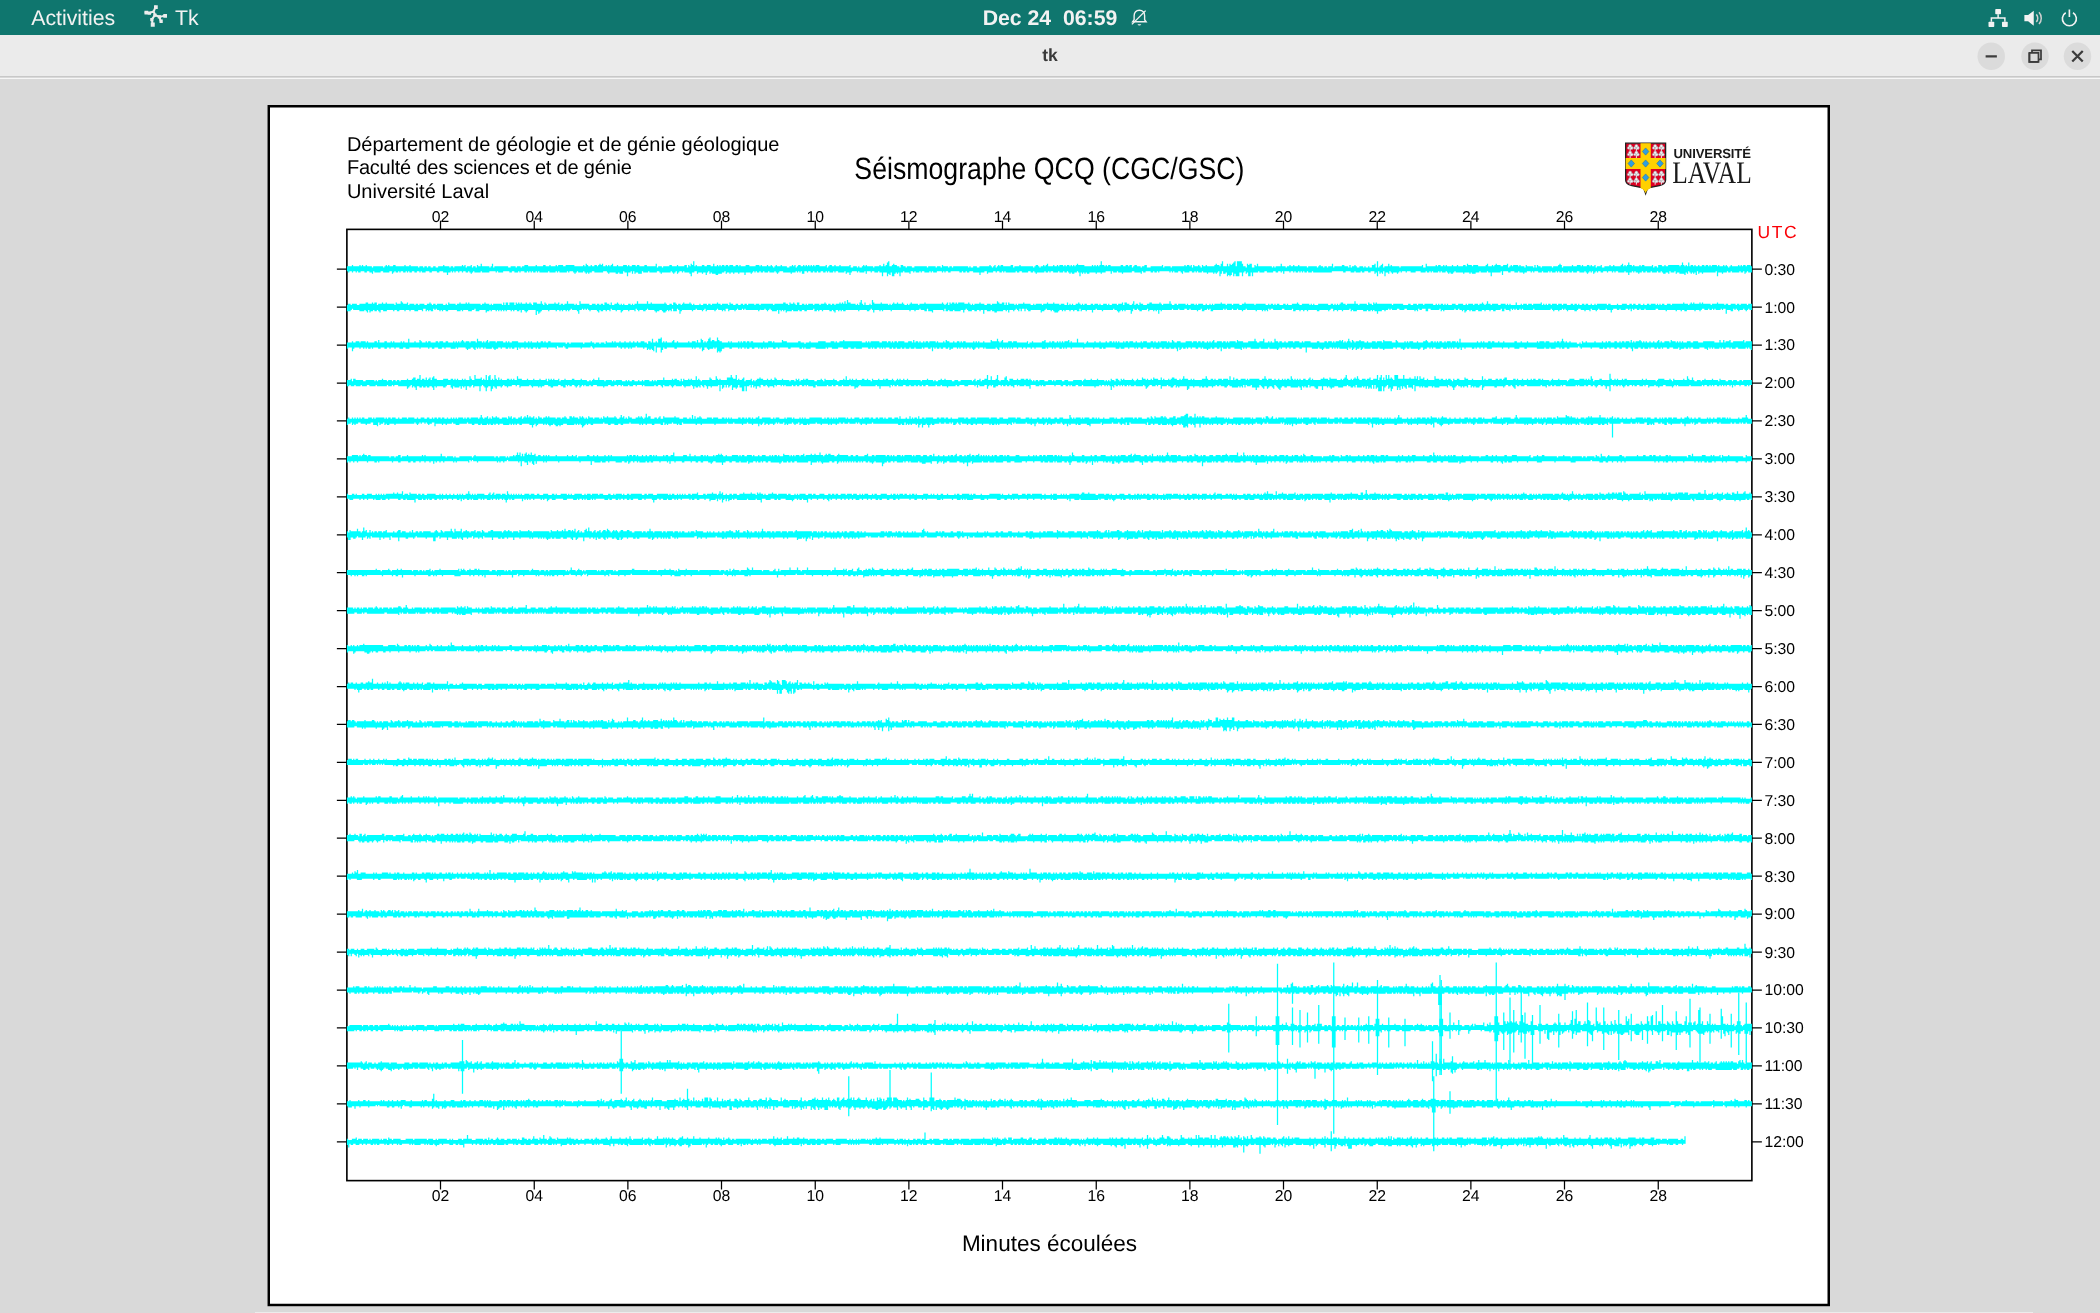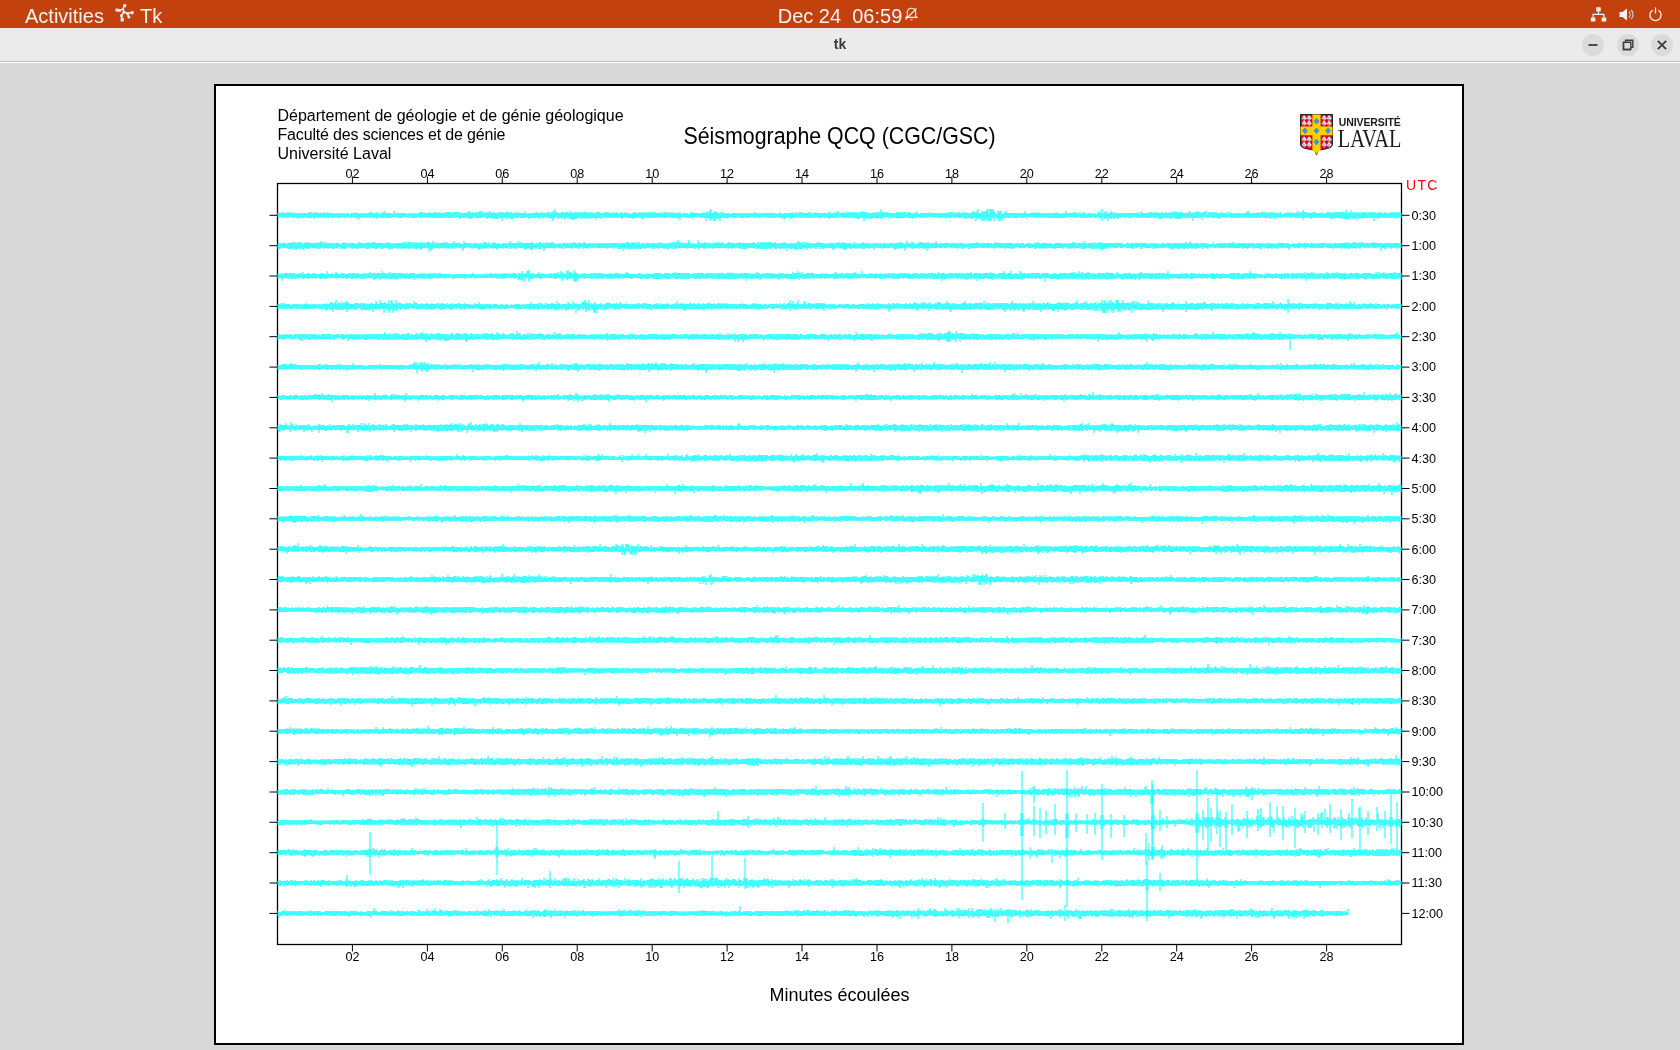--- a/index.html
+++ b/index.html
@@ -1,19 +1,19 @@
 <!DOCTYPE html>
 <html><head><meta charset="utf-8"><title>tk</title>
 <style>
 *{margin:0;padding:0;box-sizing:border-box}
 html,body{width:1680px;height:1050px;overflow:hidden;font-family:"Liberation Sans",sans-serif}
-#topbar{position:absolute;left:0;top:0;width:1680px;height:38px;background:#c2410c;color:#f2f2f2;font-size:20px}
+#topbar{position:absolute;left:0;top:0;width:1680px;height:38px;background:#0f766e;color:#f2f2f2;font-size:17px}
 #topbar .act{position:absolute;left:25px;top:5px}
 #topbar .tk{position:absolute;left:140px;top:5px}
-#topbar .clock{position:absolute;left:740px;width:200px;text-align:center;top:5px;font-weight:normal}
+#topbar .clock{position:absolute;left:740px;width:200px;text-align:center;top:5px;font-weight:bold}
 #titlebar{position:absolute;left:0;top:28px;width:1680px;height:34px;background:#ebebeb;border-bottom:1px solid #bdbdbd}
 #titlebar .t{position:absolute;left:0;width:1680px;text-align:center;top:8px;font-size:14px;font-weight:bold;color:#3a3a3a}
 .wb{position:absolute;top:34px;width:22px;height:22px;border-radius:50%;background:#dbdbdb}
 #content{position:absolute;left:0;top:63px;width:1680px;height:987px;background:#d9d9d9}
 #panel{position:absolute;left:214px;top:84px;width:1250px;height:961px;background:#fff;border:2px solid #000}
 #chart{position:absolute;left:0;top:0}
 </style></head>
 <body>
 <div id="content"></div>
 <div id="panel"></div>

